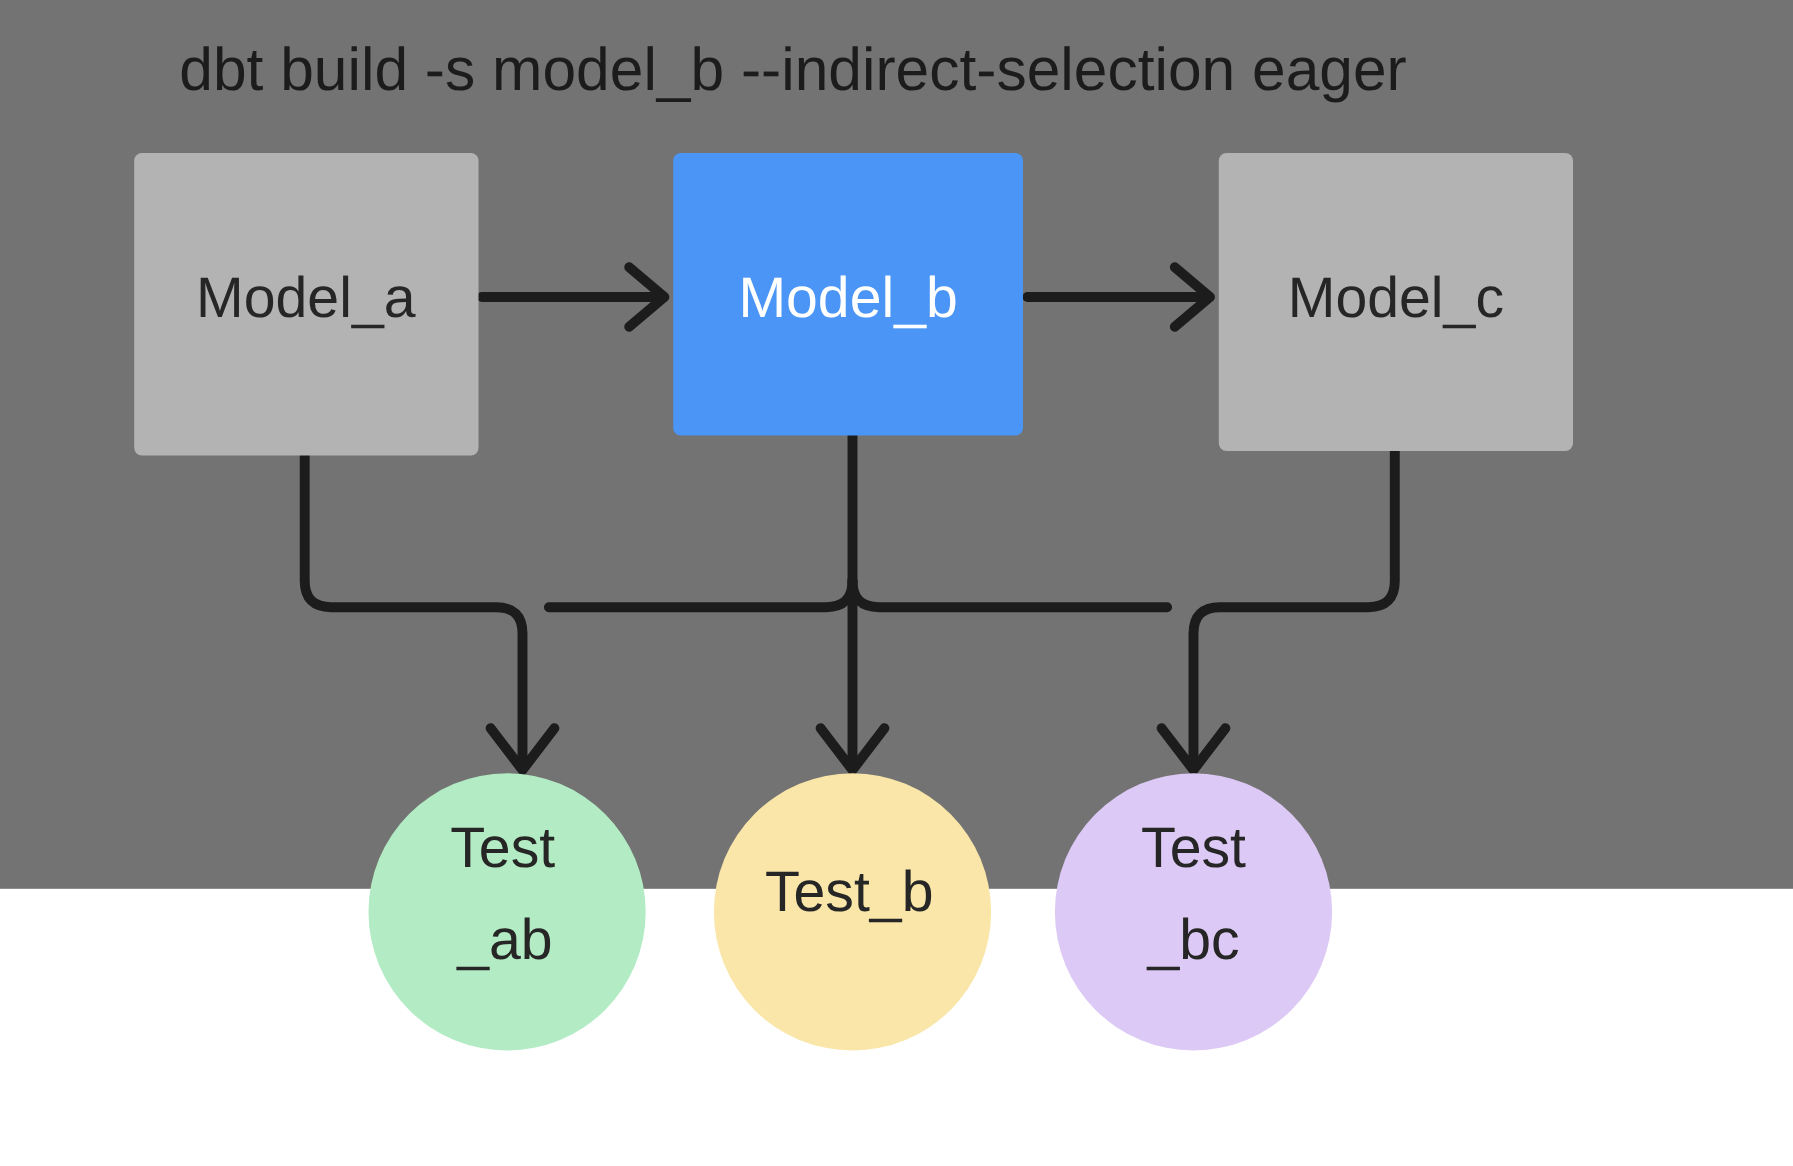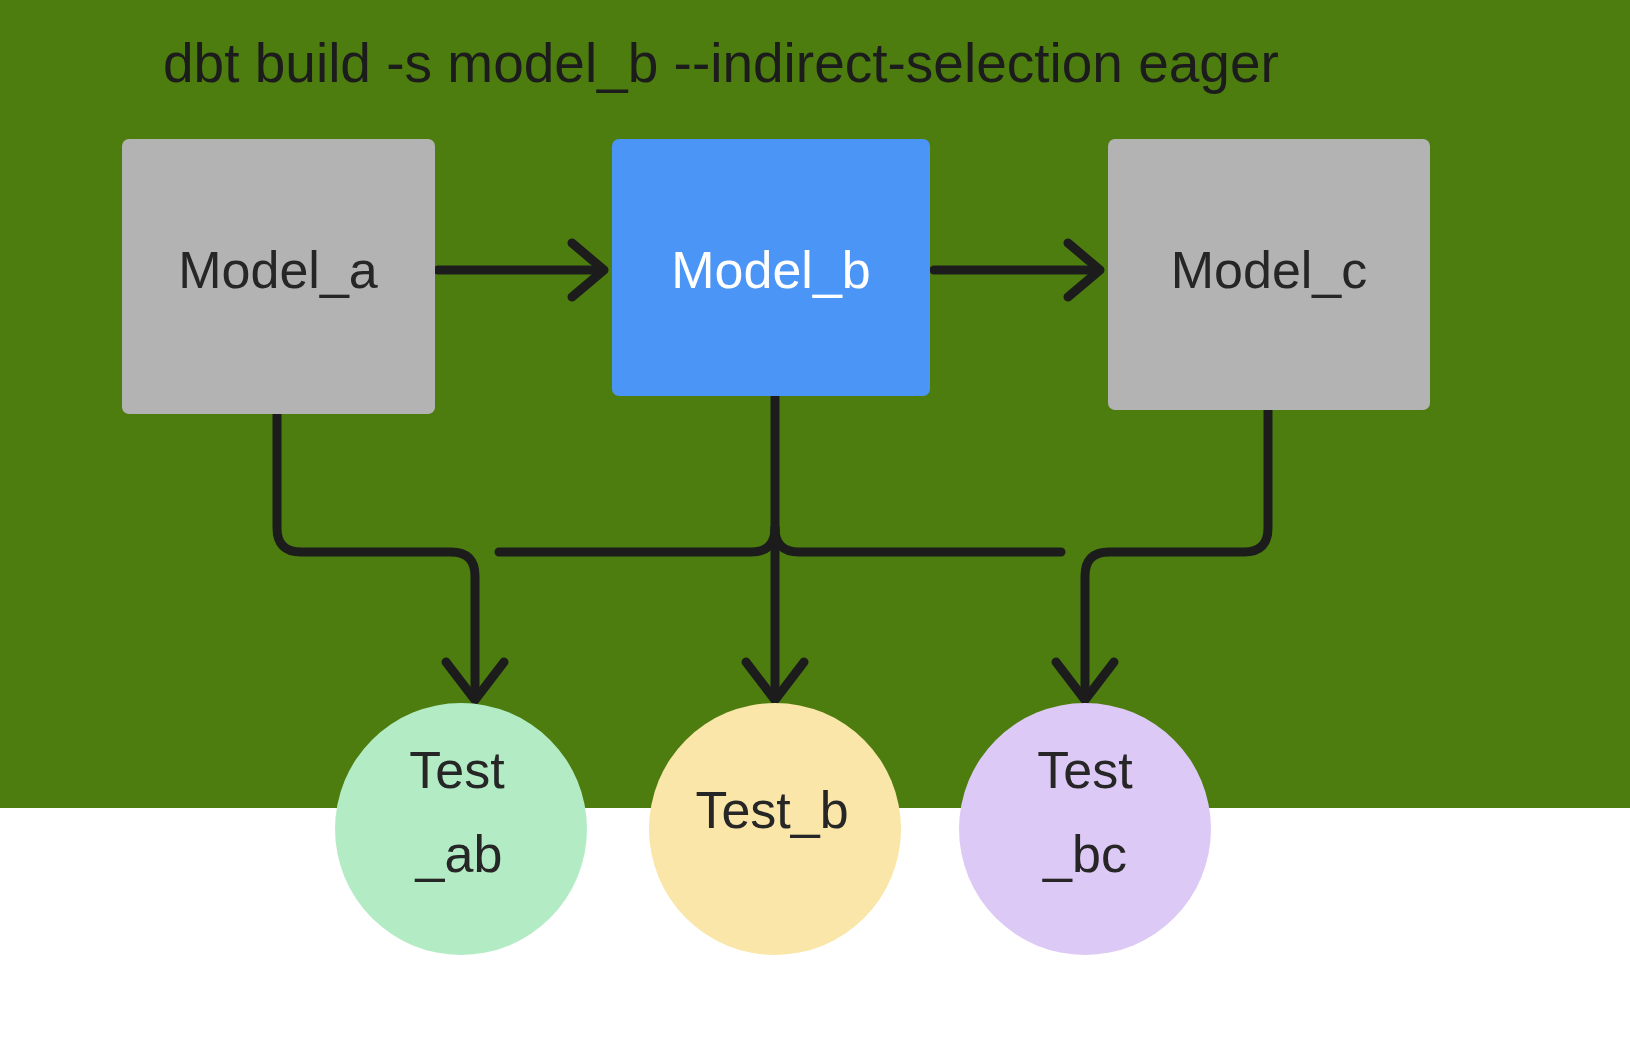--- a/index.html
+++ b/index.html
@@ -10,21 +10,21 @@
   body {
     width: 1630px;
     height: 1060px;
     overflow: hidden;
     font-family: "Liberation Sans", sans-serif;
   }
   #canvas {
     position: relative;
     width: 1630px;
     height: 808px;
-    background: #4d7c0f;
+    background: #737373;
   }
   #diagram-svg {
     position: absolute;
     top: 0;
     left: 0;
     width: 1630px;
     height: 1060px;
     display: block;
   }
   .title-text {

